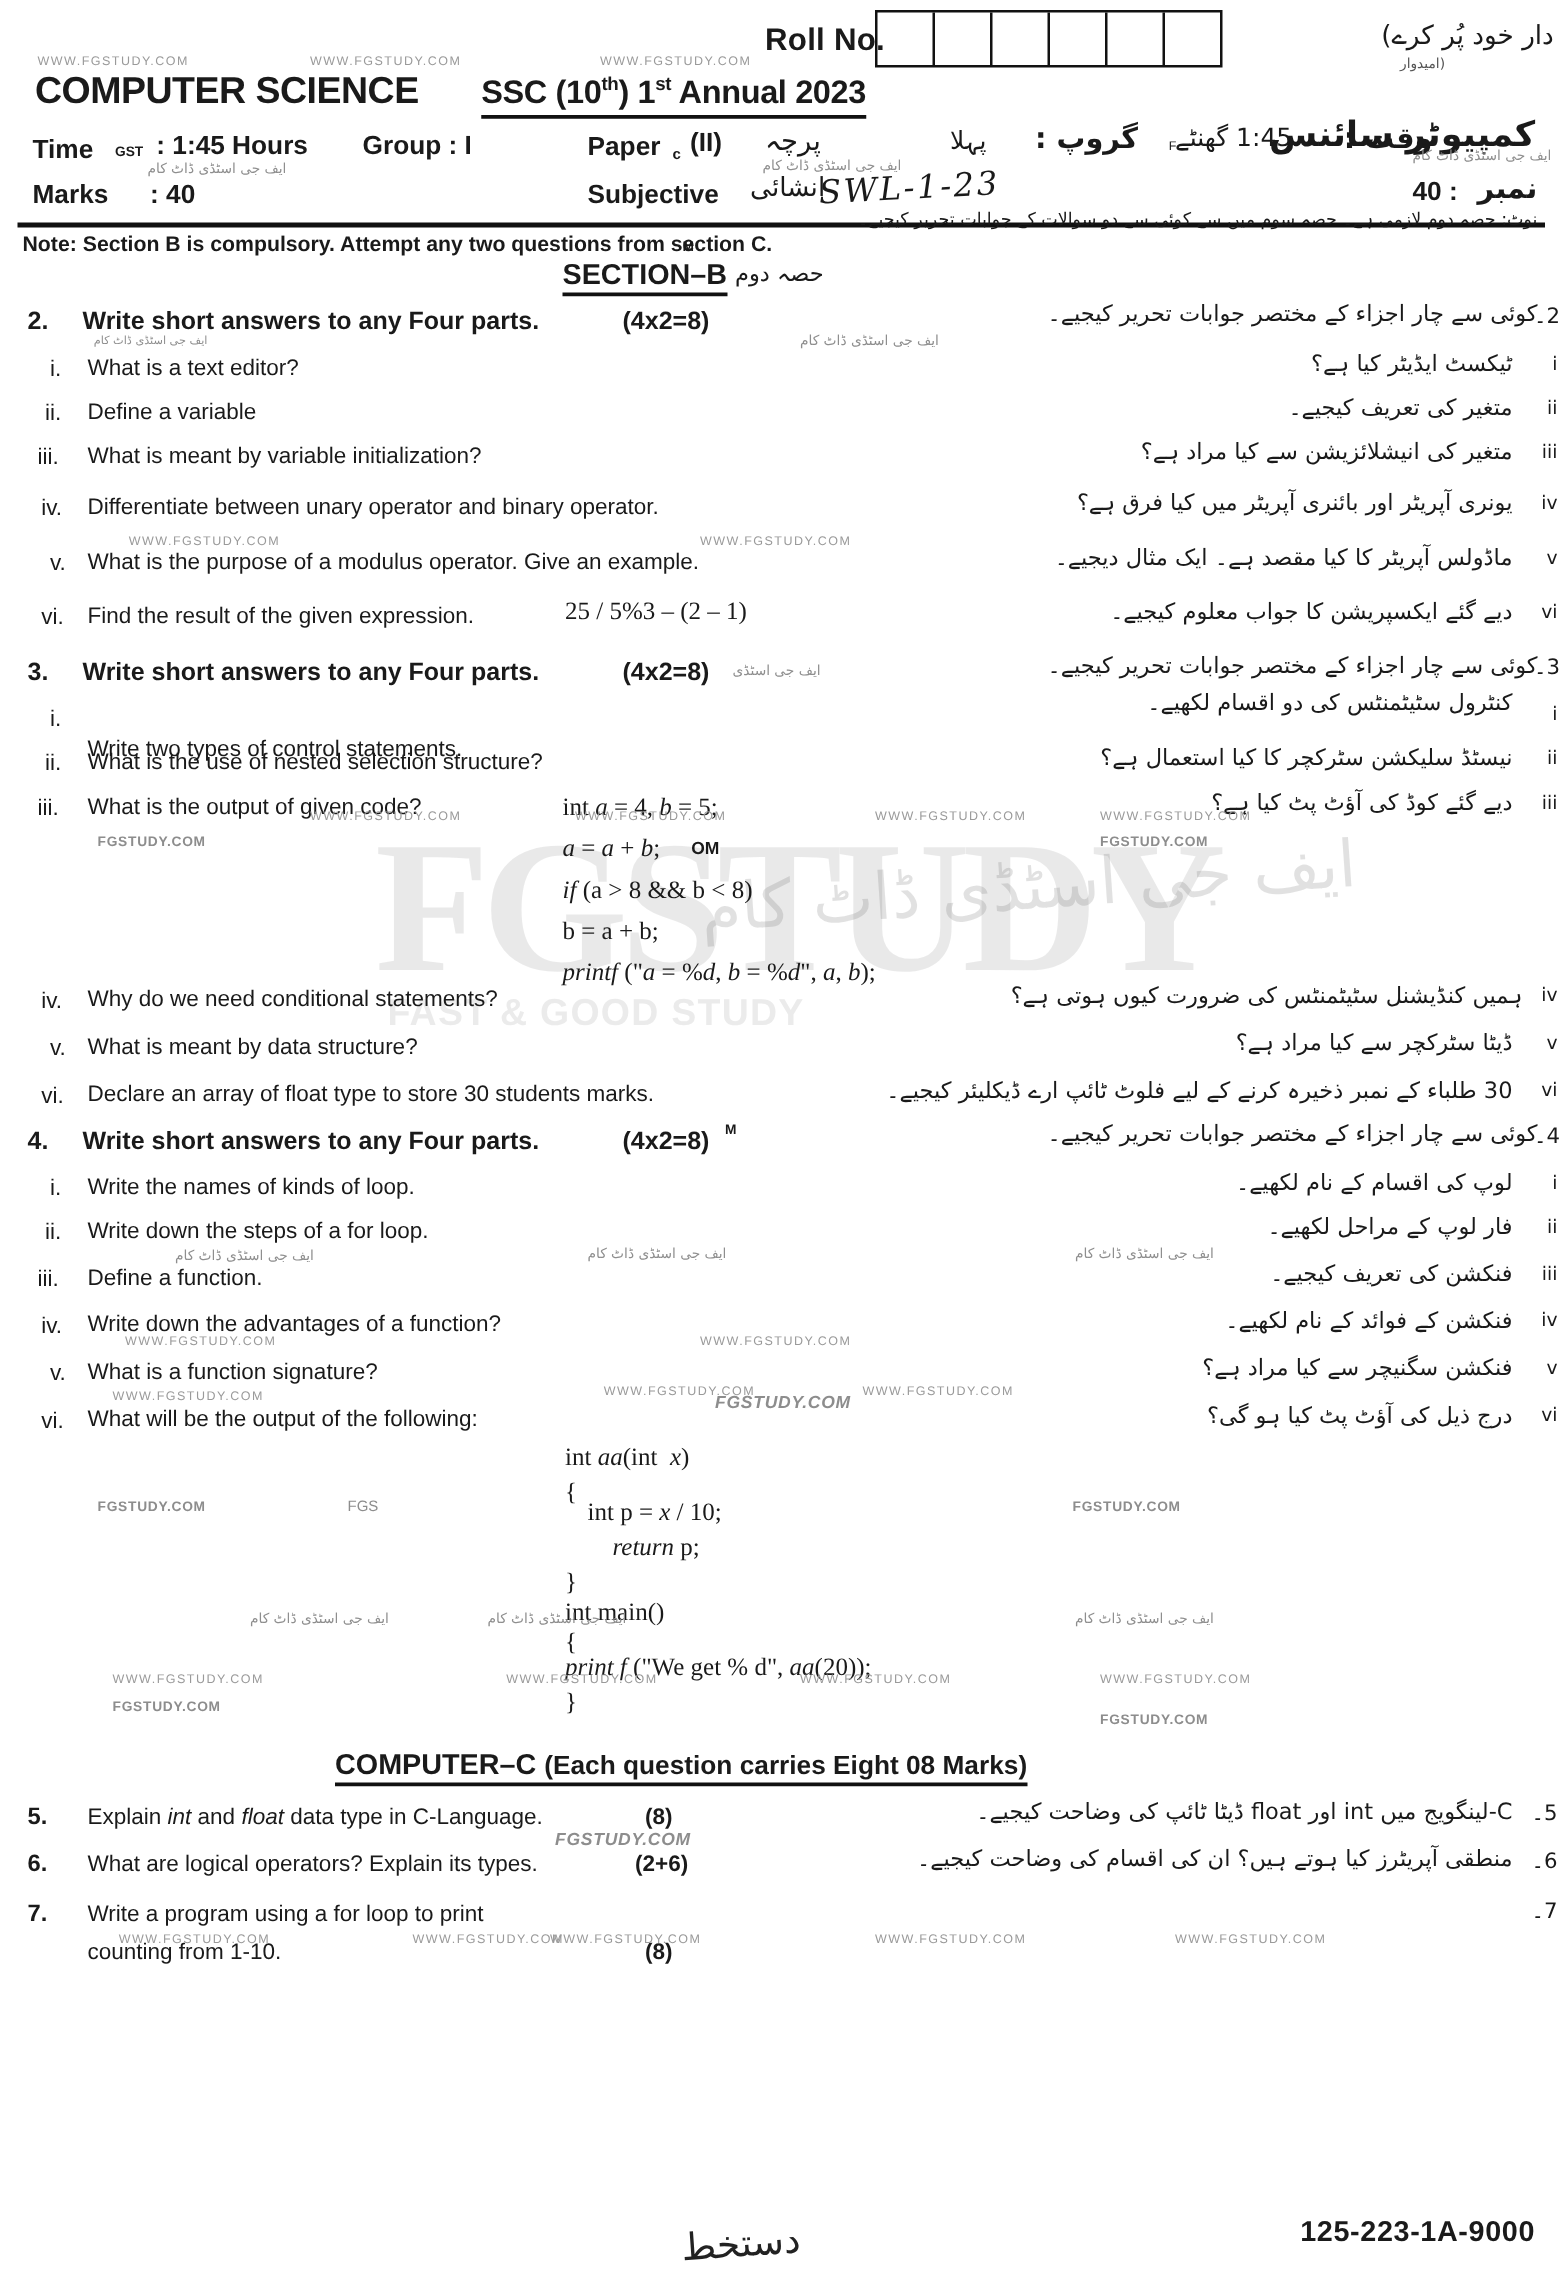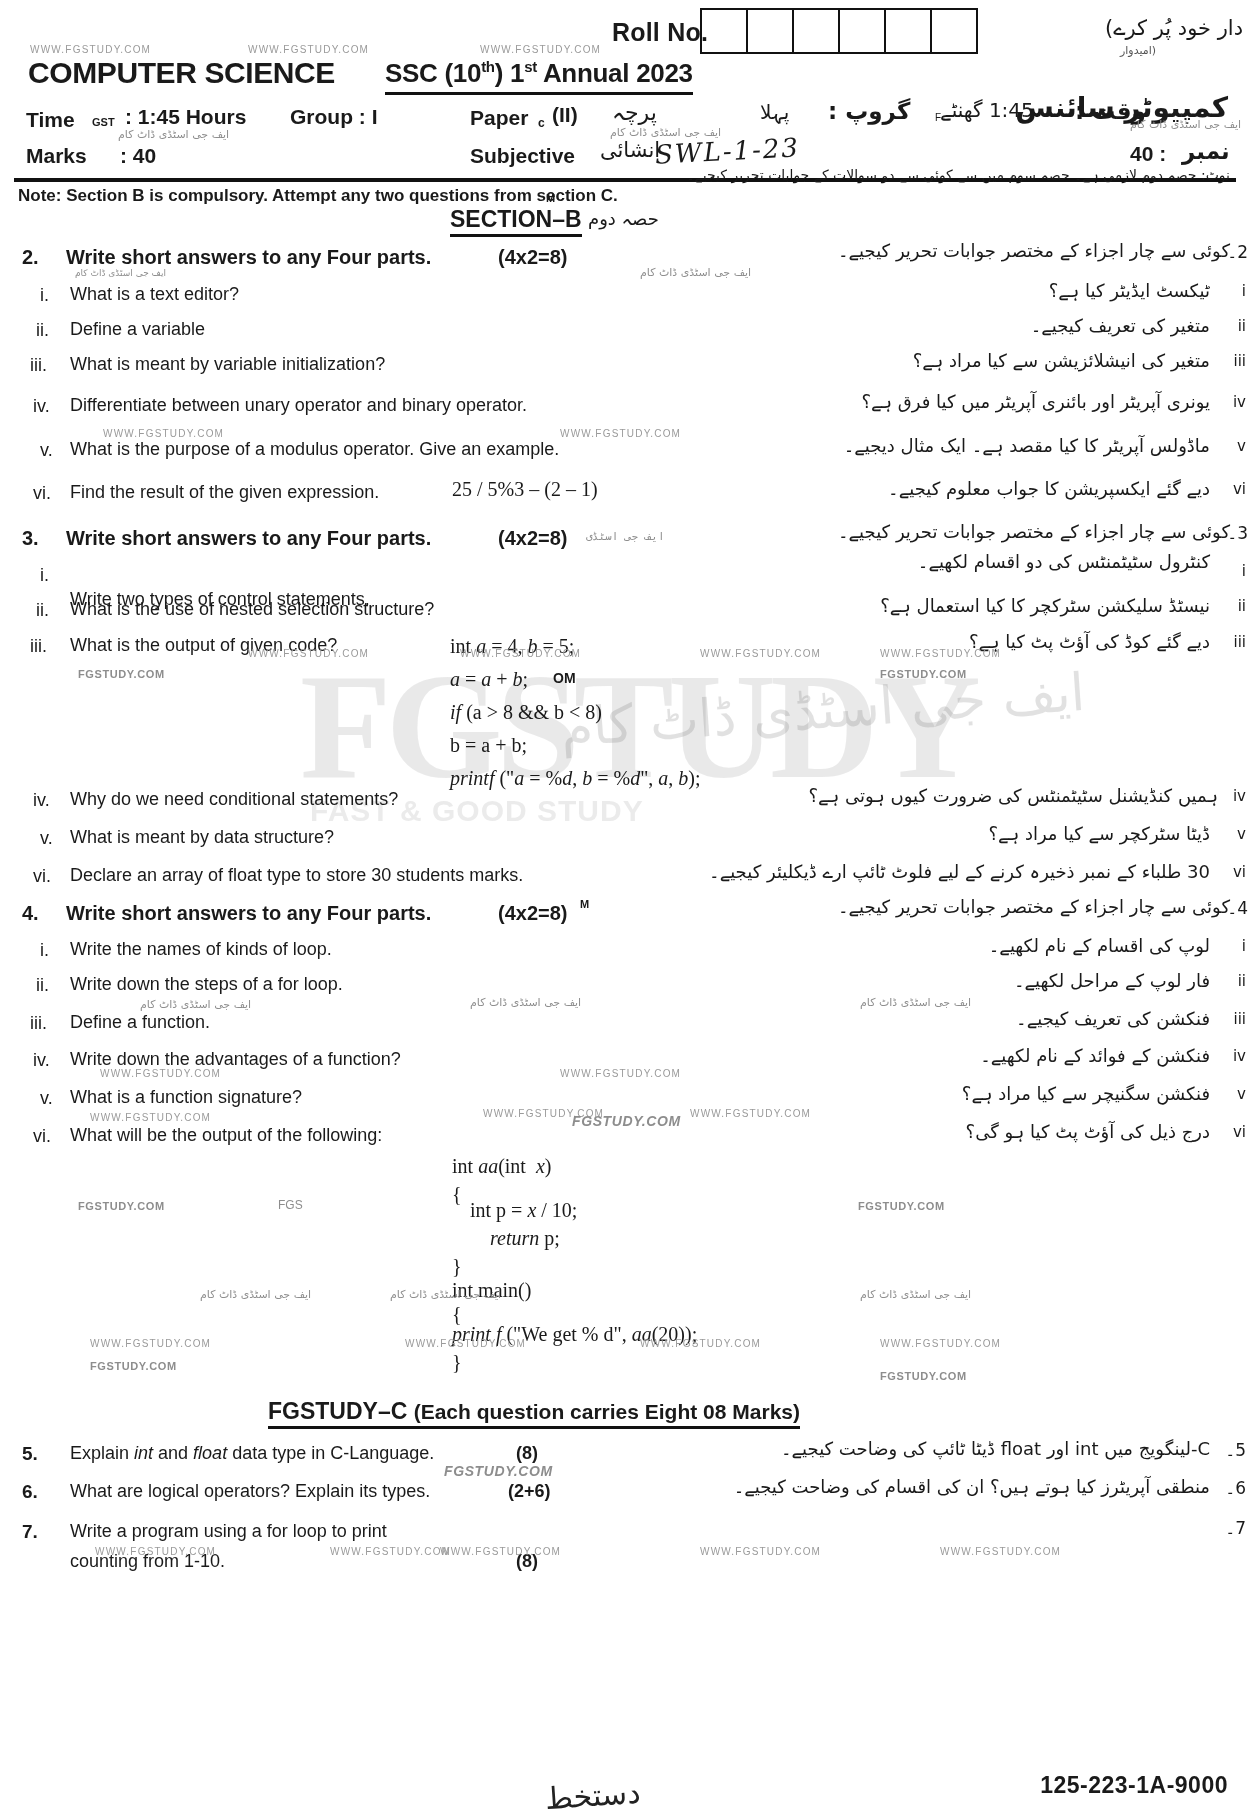--- a/index.html
+++ b/index.html
@@ -199,21 +199,21 @@
 
   <div class="abs rnum" style="left:33px;top:483px;">vi.</div>
   <div class="abs qtext" style="left:70px;top:482px;">Find the result of the given expression.</div>
   <div class="abs code" style="left:452px;top:475px;">25 / 5%3 – (2 – 1)</div>
   <div class="abs urdu" style="right:40px;top:478px;">دیے گئے ایکسپریشن کا جواب معلوم کیجیے۔</div>
   <div class="abs urdu-num" style="right:4px;top:480px;font-size:15px;">vi</div>
 
   <div class="abs qnum" style="left:22px;top:527px;">3.</div>
   <div class="abs qhead" style="left:66px;top:527px;">Write short answers to any Four parts.</div>
   <div class="abs marks" style="left:498px;top:527px;">(4x2=8)</div>
-  <div class="wm-ur" style="left:586px;top:530px;font-family:Liberation Mono, monospace;">ایف جی اسٹڈی</div>
+  <div class="wm-ur" style="left:586px;top:530px;">ایف جی اسٹڈی</div>
   <div class="abs urdu" style="right:20px;top:521px;">کوئی سے چار اجزاء کے مختصر جوابات تحریر کیجیے۔</div>
   <div class="abs urdu-num" style="right:2px;top:523px;">3۔</div>
 
   <div class="abs rnum" style="left:40px;top:565px;">i.</div>
   <div class="abs qtext" style="left:70px;top:564px;margin-top:25px;">Write two types of control statements.</div>
   <div class="abs urdu" style="right:40px;top:551px;">کنٹرول سٹیٹمنٹس کی دو اقسام لکھیے۔</div>
   <div class="abs urdu-num" style="right:4px;top:562px;font-size:15px;">i</div>
 
   <div class="abs rnum" style="left:36px;top:600px;">ii.</div>
   <div class="abs qtext" style="left:70px;top:599px;">What is the use of nested selection structure?</div>
@@ -325,21 +325,21 @@
   <div class="wm-ur" style="left:200px;top:1288px;">ایف جی اسٹڈی ڈاٹ کام</div>
   <div class="wm-ur" style="left:390px;top:1288px;">ایف جی اسٹڈی ڈاٹ کام</div>
   <div class="wm-ur" style="left:860px;top:1288px;">ایف جی اسٹڈی ڈاٹ کام</div>
   <div class="wm" style="left:90px;top:1338px;">WWW.FGSTUDY.COM</div>
   <div class="wm" style="left:405px;top:1338px;">WWW.FGSTUDY.COM</div>
   <div class="wm" style="left:640px;top:1338px;">WWW.FGSTUDY.COM</div>
   <div class="wm" style="left:880px;top:1338px;">WWW.FGSTUDY.COM</div>
   <div class="wm-b" style="left:90px;top:1360px;">FGSTUDY.COM</div>
   <div class="wm-b" style="left:880px;top:1370px;">FGSTUDY.COM</div>
 
-  <div class="abs" id="section-c"><span>FGSTUDY–C</span> <span style="font-size:21px;">(Each question carries Eight 08 Marks)</span></div>
+  <div class="abs" id="section-c"><span>COMPUTER–C</span> <span style="font-size:21px;">(Each question carries Eight 08 Marks)</span></div>
 
   <div class="abs qnum" style="left:22px;top:1443px;font-size:19px;">5.</div>
   <div class="abs qtext" style="left:70px;top:1443px;"><span>Explain </span><i>int</i><span> and </span><i>float</i><span> data type in C-Language.</span></div>
   <div class="abs qtext" style="left:516px;top:1443px;font-weight:bold;">(8)</div>
   <div class="abs urdu" style="right:40px;top:1438px;">C-لینگویج میں int اور float ڈیٹا ٹائپ کی وضاحت کیجیے۔</div>
   <div class="abs urdu-num" style="right:4px;top:1440px;">5۔</div>
   <div class="wm-b" style="left:444px;top:1463px;font-style:italic;font-size:14px;">FGSTUDY.COM</div>
 
   <div class="abs qnum" style="left:22px;top:1481px;font-size:19px;">6.</div>
   <div class="abs qtext" style="left:70px;top:1481px;">What are logical operators? Explain its types.</div>

